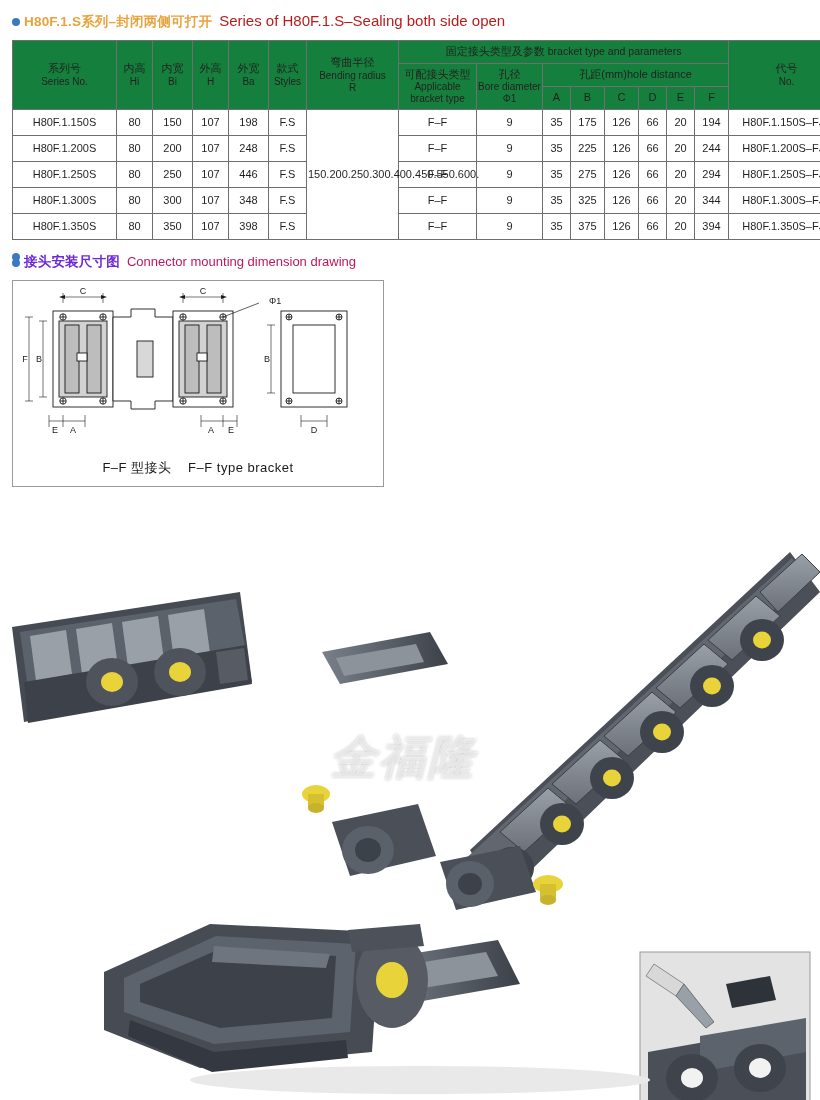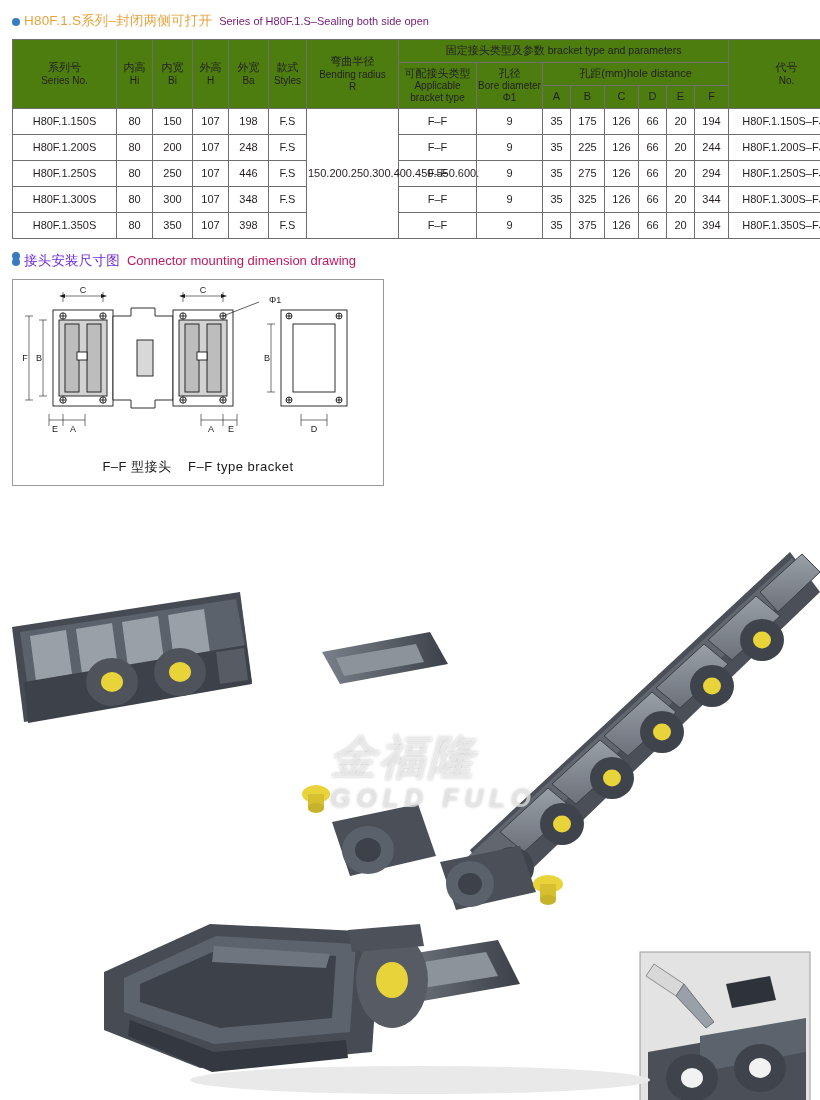--- a/index.html
+++ b/index.html
@@ -35,26 +35,26 @@
     border-radius: 50%;
     background: #3a7bbf;
     display: inline-block;
     position: absolute;
     left: 0;
     top: 6px;
   }
   .head-cn {
     color: #e8a33d;
     font-size: 13.5px;
-    font-weight: normal;
+    font-weight: bold;
     letter-spacing: .2px;
   }
   .head-en {
-    color: #701a75;
-    font-size: 11px;
+    color: #b91c1c;
+    font-size: 15px;
   }
   #head-1 { margin-top: 12px; margin-left: 12px; }
   #head-2 { margin-top: 13px; margin-left: 12px; }
   #head-2 .head-cn { color: #6d28d9; }
   #head-2 .head-en { color: #be185d; font-size: 13px; }
 
   
   .tbl-wrap {
     margin: 9px 12px 0 12px;
   }
@@ -65,21 +65,21 @@
     table-layout: fixed;
   }
   table.spec th, table.spec td {
     border: 1px solid #6f6f6f;
     text-align: center;
     vertical-align: middle;
     padding: 2px 1px;
     line-height: 1.22;
   }
   table.spec thead th {
-    background: #4d7c0f;
+    background: #15803d;
     font-weight: normal;
     color: #231f20;
     font-size: 11px;
     height: 18px;
   }
   .th-cn { display: block; font-size: 11px; }
   .th-en { display: block; font-size: 10px; }
   table.spec tbody td {
     height: 21px;
     background: #ffffff;
@@ -575,17 +575,16 @@
         <path d="M654 432 L684 452 L676 464 L646 444 Z" fill="#d8d8d8" stroke="#8c8c8c"></path>
         <path d="M684 452 L714 490 L706 496 L676 464 Z" fill="#9aa0a8" stroke="#6d727a"></path>
         <path d="M726 452 L770 444 L776 468 L732 476 Z" fill="#2e333a"></path>
       </g>
 
       <ellipse cx="420" cy="548" rx="230" ry="14" fill="#e9e9e9"></ellipse>
     </svg>
 
     <div class="watermark">
       <span>金福隆</span>
-      <span class="wm-en">GOLD FULO</span>
     </div>
   </div>
 
 </div>
 
 </body></html>

